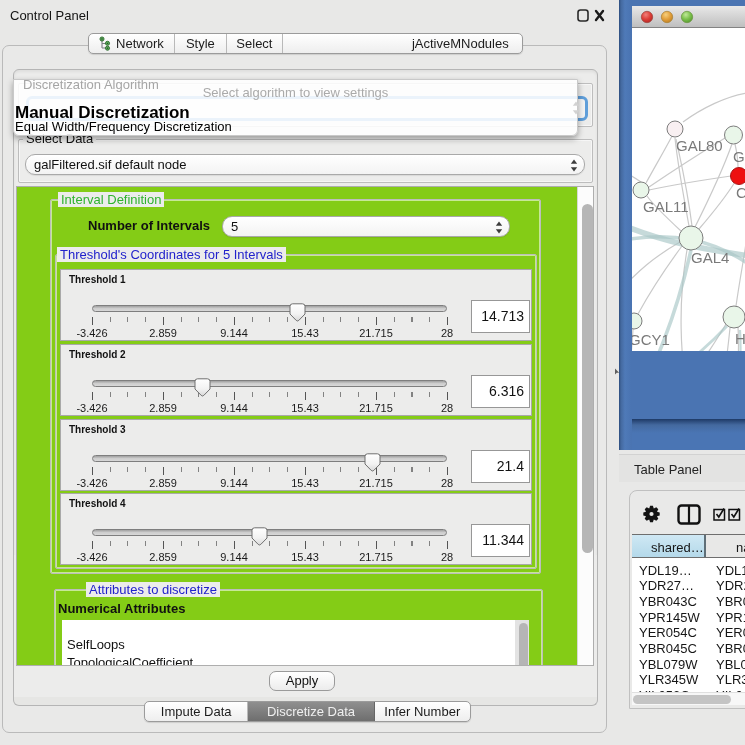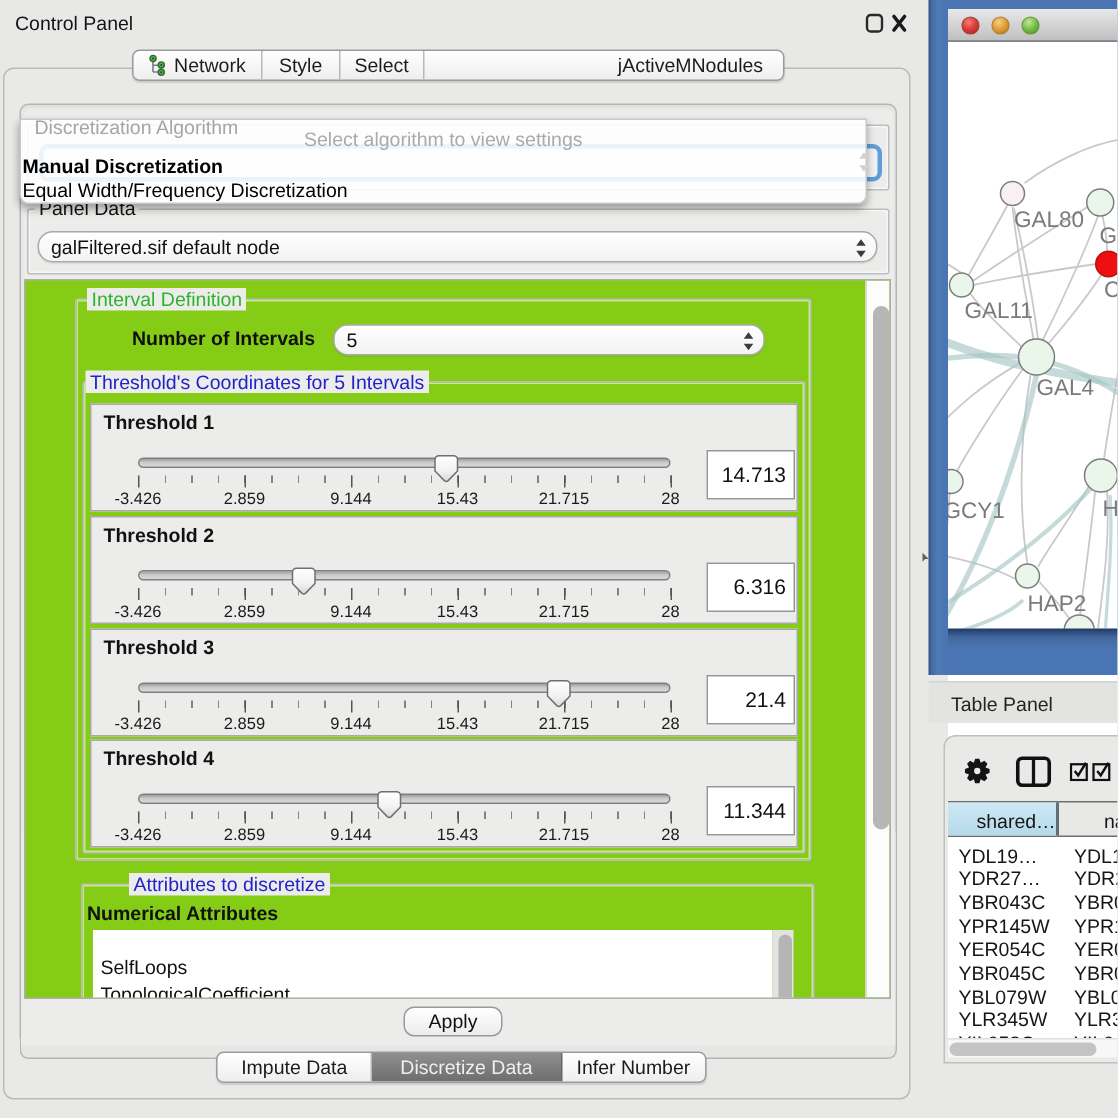--- a/index.html
+++ b/index.html
@@ -28,42 +28,42 @@
 
 .combo { position:absolute; background:linear-gradient(#ffffff,#f3f3f3); border:1px solid #a9a9a9; border-radius:10px; font-size:13px; color:#111; box-shadow:0 1px 1px rgba(0,0,0,0.08); }
 .combo .ctext { position:absolute; left:8px; top:3px; }
 .combo svg { position:absolute; }
 
 
 #scrollpane { left:16px; top:186px; width:578px; height:480px; border:1px solid #aeaeae; background:#84cc16; overflow:hidden; }
 
 
 .trow { position:absolute; left:43px; width:472px; height:72px; border:1px solid #a9a9a9; background:#ececeb; }
-.trow .ttl { position:absolute; left:8px; top:4px; font-size:13px; font-weight:bold; color:#111; }
+.trow .ttl { position:absolute; left:8px; top:4px; font-size:10px; font-weight:bold; color:#111; }
 .ticklbl { position:absolute; font-size:11px; color:#1a1a1a; transform:translateX(-50%); }
 .vbox { position:absolute; left:410px; top:30px; width:59px; height:33px; background:#fff; border:1px solid #979797; font-size:14px; color:#111; text-align:right; line-height:31px; padding-right:5px; }
 .track { position:absolute; left:31px; top:35px; width:355px; height:7px; border:1px solid #7e7e7e; border-radius:4px; background:linear-gradient(#9f9f9f,#cdcdcd 50%,#d8d8d8); }
 .minors { position:absolute; left:31px; top:47px; width:357px; height:5px; background:repeating-linear-gradient(90deg,#828282 0,#828282 1px,transparent 1px,transparent 17.75px); }
 .mj { position:absolute; top:47px; width:1px; height:8px; background:#555; }
 .ticklbl { top:57px; }
 .thumb { position:absolute; top:33px; }
 
 
 #popup { left:13px; top:79px; width:565px; height:57px; background:rgba(255,255,255,0.88); border:1px solid #c9c9c9; border-radius:0 0 6px 6px; box-shadow:0 3px 6px rgba(0,0,0,0.35); }
 #popup .i1 { position:absolute; left:0; right:0; top:5px; text-align:center; color:#aaaaaa; font-size:13px; }
-#popup .i2 { position:absolute; left:1px; top:23px; font-size:13px; font-weight:bold; color:#000; }
+#popup .i2 { position:absolute; left:1px; top:23px; font-size:17px; font-weight:bold; color:#000; }
 #popup .i3 { position:absolute; left:1px; top:39px; font-size:13px; color:#000; }
 
 
 #applybtn { left:269px; top:671px; width:66px; height:20px; background:linear-gradient(#ffffff,#ececec); border:1px solid #9a9a9a; border-radius:7px; font-size:13px; color:#111; text-align:center; line-height:18px; }
 
 
 #netframe { left:619px; top:0; width:126px; height:450px; background:linear-gradient(90deg,#2c4d7e 0,#44699f 2px,#4f7ab8 6px,#4a74b2 12px,#4a74b2 100%); }
 #nettitle { left:632px; top:6px; width:113px; height:22px; background:linear-gradient(#e8e8e8,#bfbfbf); border-bottom:1px solid #838383; }
-#netcanvas { left:632px; top:28px; width:113px; height:463px; background:#ffffff; overflow:hidden; }
+#netcanvas { left:632px; top:28px; width:113px; height:323px; background:#ffffff; overflow:hidden; }
 #netbottom { left:632px; top:419px; width:113px; height:31px; background:linear-gradient(#1e3a66,#44699f 6px,#4a75b4 14px); }
 
 #tp-bar { left:619px; top:454px; width:126px; height:28px; background:#e3e3e2; border-top:1px solid #d2d2d2; }
 #tp-bar .txt { left:15px; top:7px; font-size:13px; color:#232323; }
 #tablewin { left:629px; top:490px; width:120px; height:219px; background:#e9e9e8; border:1px solid #c0c0c0; border-radius:8px 0 0 0; }
 
 .trtxt { position:absolute; font-size:13px; color:#161616; white-space:nowrap; }
 .rowline { position:relative; height:15.7px; font-size:13px; color:#161616; white-space:nowrap; }
 .rowline span { position:absolute; left:7px; top:3.5px; }
 .rowline .c2 { left:84px; }
@@ -102,21 +102,21 @@
 
   <div id="outerpanel" class="abs"></div>
   <div id="innerpanel" class="abs"></div>
   <div class="abs" style="left:13px; top:560px; width:585px; height:146px; background:#e6e6e4; border:1px solid #b5b5b5; border-top:none; border-radius:0 0 6px 6px;"></div>
   <div class="abs" style="left:14px; top:555px; width:583px; height:142px; background:#ececeb;"></div>
 
   <div class="gbox" style="left:18px; top:83px; width:575px; height:44px;"></div>
   <div class="abs" style="left:26px; top:96px; width:562px; height:25px; border-radius:6px; background:#f2f2f2; border:3px solid #5f9ed9;"></div>
 
   <div class="gbox" style="left:18px; top:139px; width:575px; height:44px;"></div>
-  <span class="gtitle" style="left:23px; top:131px; color:#111;">Panel Data</span>
+  <span class="gtitle" style="left:23px; top:131px; color:#111;">Select Data</span>
   <div class="combo" style="left:25px; top:154px; width:560px; height:21px;">
     <span class="ctext" style="top:2px;">galFiltered.sif default node</span>
     <svg style="right:6px; top:4px;" width="8" height="13" viewBox="0 0 8 13">
         <path d="M4 0.5 L7.2 4.8 L0.8 4.8 Z" fill="#3c3c3c"></path>
         <path d="M4 12.5 L7.2 8.2 L0.8 8.2 Z" fill="#3c3c3c"></path>
       </svg>
   </div>
 
   <div id="popup" class="abs">
     <div class="i1">Select algorithm to view settings</div>

